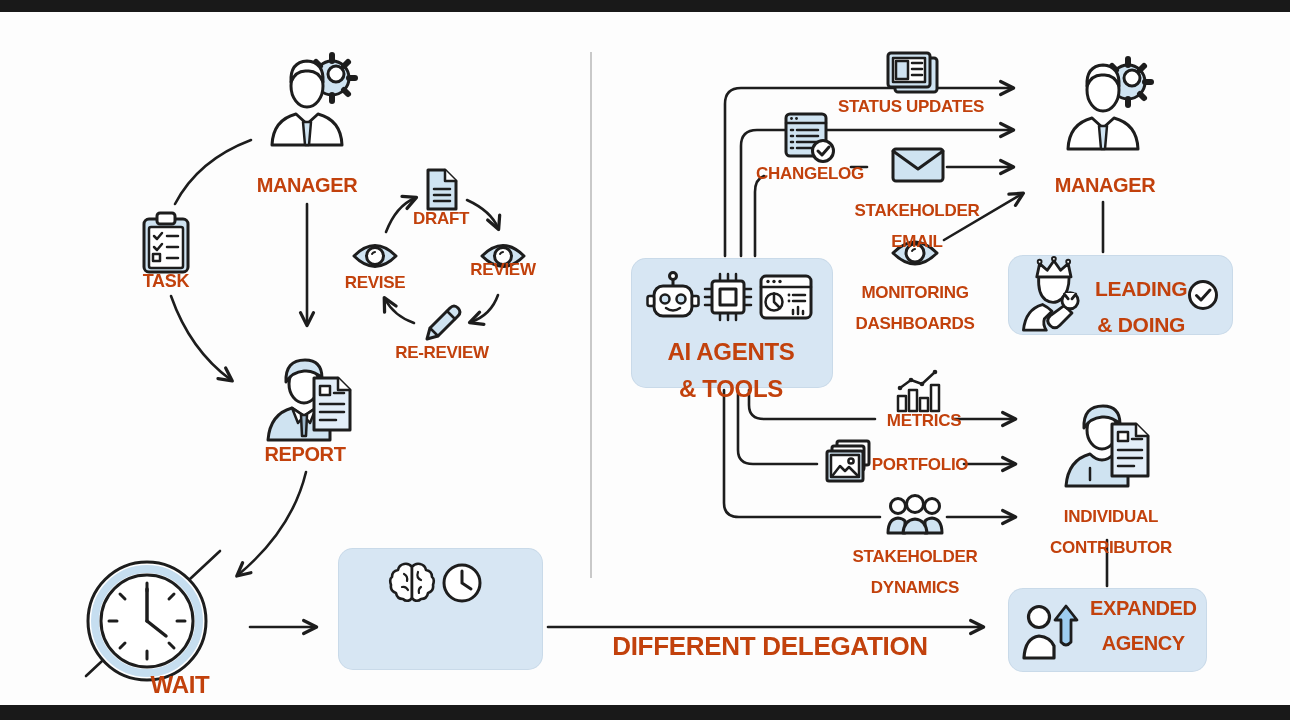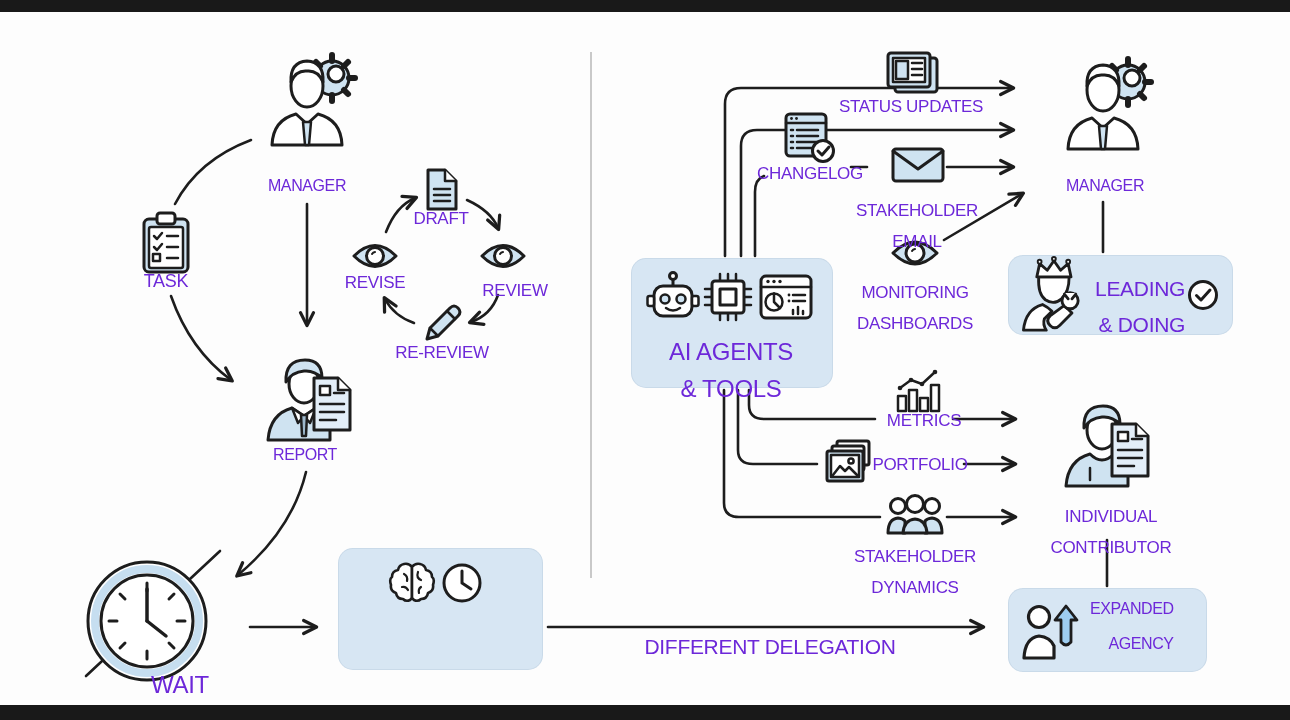--- a/index.html
+++ b/index.html
@@ -10,29 +10,29 @@
   }
   .edge-bar{position:absolute;left:0;width:1290px;background:var(--bar,#191919);}
   #top-bar{top:0;height:12px;}
   #bottom-bar{top:705px;height:15px;}
   #divider{position:absolute;left:590px;top:52px;width:2px;height:526px;background:var(--divider,#c9c9c9);}
   .box{position:absolute;background:var(--panel,#d7e6f3);border-radius:15px;box-shadow:inset 0 0 0 1px rgba(40,80,120,.08);}
   #overlay{position:absolute;left:0;top:0;z-index:2;}
   .icon{position:absolute;z-index:3;}
   .lbl{
     position:absolute;z-index:4;transform:translateX(-50%);
-    font-weight:400;color:#6d28d9;text-align:center;white-space:nowrap;
+    font-weight:700;color:#c2410c;text-align:center;white-space:nowrap;
     letter-spacing:-0.3px;font-size:17px;line-height:21px;
   }
   .lbl span{display:block;margin-top:10px;}
-  .lbl.lg{font-size:16px;letter-spacing:-0.4px;}
+  .lbl.lg{font-size:20px;letter-spacing:-0.4px;}
   .lbl.xl{font-size:24px;margin-top:28px;}
   .lbl.boxtxt{font-size:21px;line-height:26px;}
   .lbl.aitxt{font-size:24px;line-height:27px;}
-  .lbl.leftalign{transform:none;text-align:right;}
+  .lbl.leftalign{transform:none;text-align:center;}
   
   .s{stroke:#1d1d1d;stroke-width:3;fill:none;stroke-linecap:round;stroke-linejoin:round;}
   .fw{fill:#fff;}
   .fb{fill:var(--fill,#cfe3f1);}
   .thin{stroke-width:2.5;}
   .conn{stroke:#1d1d1d;stroke-width:2.6;fill:none;stroke-linecap:round;stroke-linejoin:round;}
 </style>
 </head>
 <body>
 
@@ -332,28 +332,28 @@
 
   <svg class="icon" style="left:1018px;top:602px;" width="64" height="58" viewBox="0 0 64 58">
     <circle class="fw s" style="stroke-width:3.2;" cx="21" cy="15" r="10.5"></circle>
     <path class="fw s" style="stroke-width:3.2;" d="M6,56 Q7,36 21,34 Q32,35 36,44 L36,56 Z"></path>
     <path class="s" style="fill:var(--blue_arrow,#9ecdf0);stroke-width:2.8;" d="M48,4 L59,18 L53,18 L53,40 Q48,46 43,40 L43,18 L37,18 Z"></path>
   </svg>
 
   <div class="lbl lg" style="left:307px;top:175px;">MANAGER</div>
   <div class="lbl" style="left:166px;top:271px;font-size:18px;">TASK</div>
   <div class="lbl" style="left:441px;top:208px;text-align:center;">DRAFT</div>
-  <div class="lbl" style="left:503px;top:280px;margin-left:12px;">REVIEW</div>
+  <div class="lbl" style="left:503px;top:259px;">REVIEW</div>
   <div class="lbl" style="left:442px;top:342px;">RE-REVIEW</div>
   <div class="lbl" style="left:375px;top:272px;">REVISE</div>
   <div class="lbl lg" style="left:305px;top:444px;">REPORT</div>
   <div class="lbl xl" style="left:180px;top:646px;">WAIT</div>
 
 
-  <div class="lbl" style="left:770px;top:636px;font-size:21px;">DIFFERENT DELEGATION</div>
+  <div class="lbl" style="left:770px;top:636px;font-size:26px;">DIFFERENT DELEGATION</div>
 
   <div class="lbl aitxt" style="left:731px;top:328px;">
     <span>AI AGENTS</span>
     <span>&amp; TOOLS</span>
   </div>
 
   <div class="lbl" style="left:911px;top:96px;">STATUS UPDATES</div>
   <div class="lbl" style="left:810px;top:163px;">CHANGELOG</div>
   <div class="lbl" style="left:917px;top:190px;">
     <span>STAKEHOLDER</span>

